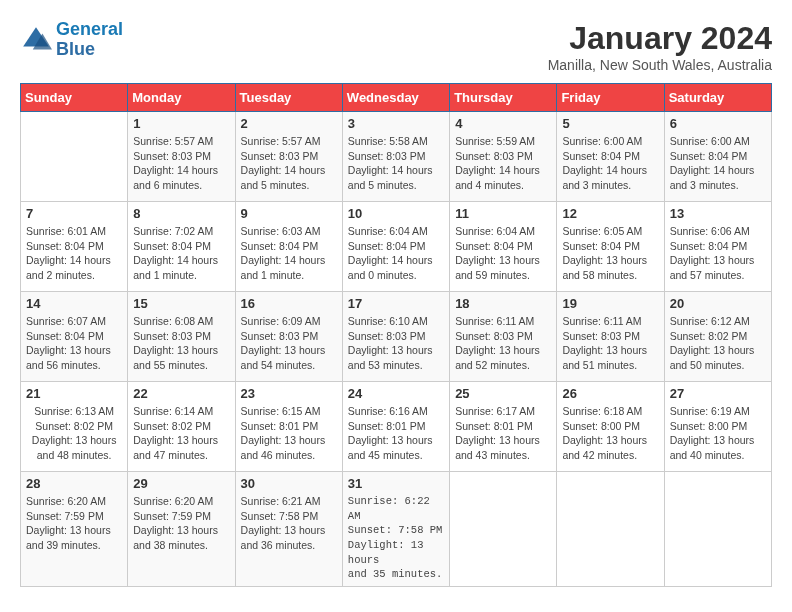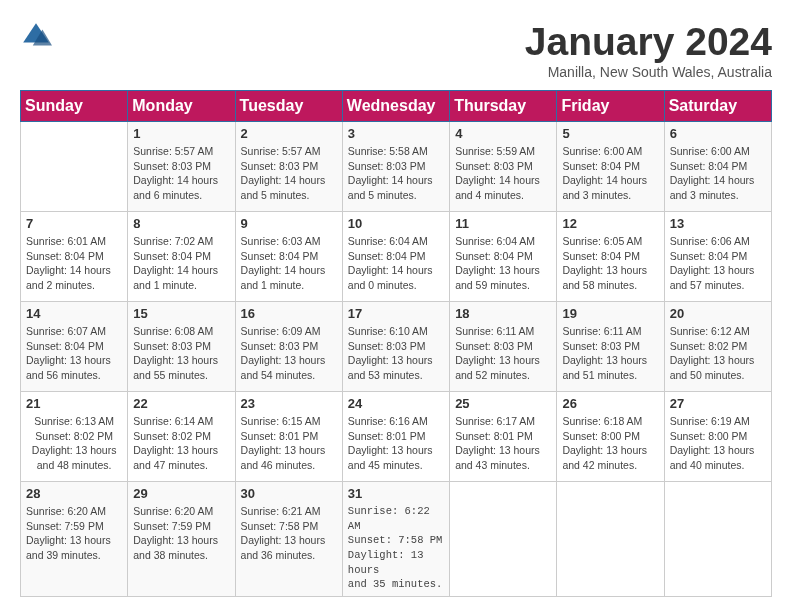--- a/index.html
+++ b/index.html
@@ -31,39 +31,39 @@
       color: #1a7ab5;
     }
     .logo-icon {
       width: 32px;
       height: 32px;
     }
     .title-block {
       text-align: right;
     }
     .month-title {
-      font-size: 39px;
+      font-size: 32px;
       font-weight: bold;
       color: #333;
     }
     .location {
       font-size: 14px;
       color: #555;
     }
     table {
       width: 100%;
       border-collapse: collapse;
       font-size: 11px;
     }
     thead tr th {
-      background-color: #be185d;
+      background-color: #ef4444;
       color: #fff;
       padding: 6px 4px;
       text-align: left;
-      font-size: 16px;
+      font-size: 13px;
       font-weight: bold;
       border: 1px solid #2e6da4;
     }
     tbody tr td {
       border: 1px solid #ccc;
       vertical-align: top;
       padding: 4px 5px;
       height: 90px;
       width: calc(100% / 7);
     }
@@ -89,20 +89,24 @@
   </style>
 </head>
 <body>
 
 <div class="header">
   <div class="logo">
     <svg class="logo-icon" viewBox="0 0 40 40">
       <polygon points="20,4 36,28 4,28" fill="#2e6da4"></polygon>
       <polygon points="28,12 40,32 16,32" fill="#1a4f80" opacity="0.7"></polygon>
     </svg>
+    <div class="logo-text">
+      <div><span>General</span></div>
+      <div><span style="color:#2e6da4">Blue</span></div>
+    </div>
   </div>
   <div class="title-block">
     <div class="month-title">January 2024</div>
     <div class="location">Manilla, New South Wales, Australia</div>
   </div>
 </div>
 
 <table>
   <thead>
     <tr>

